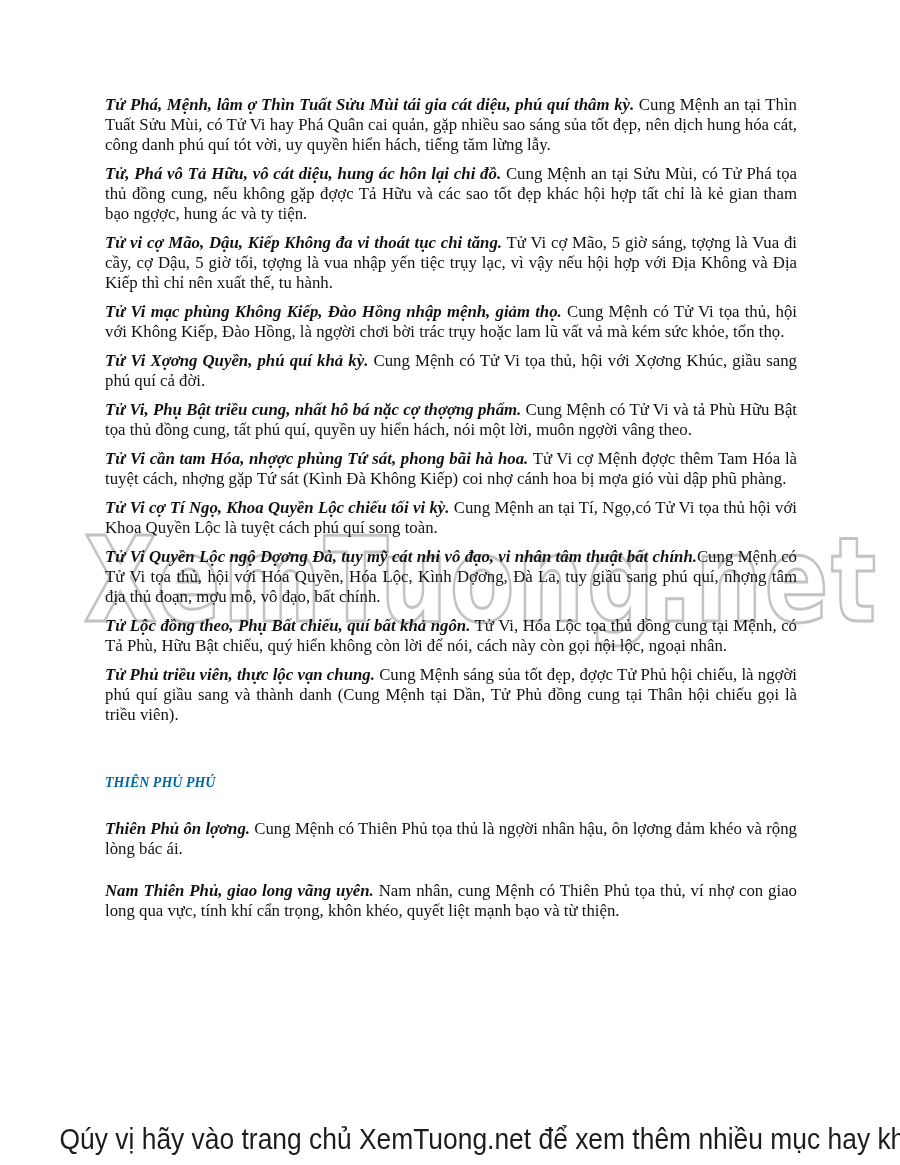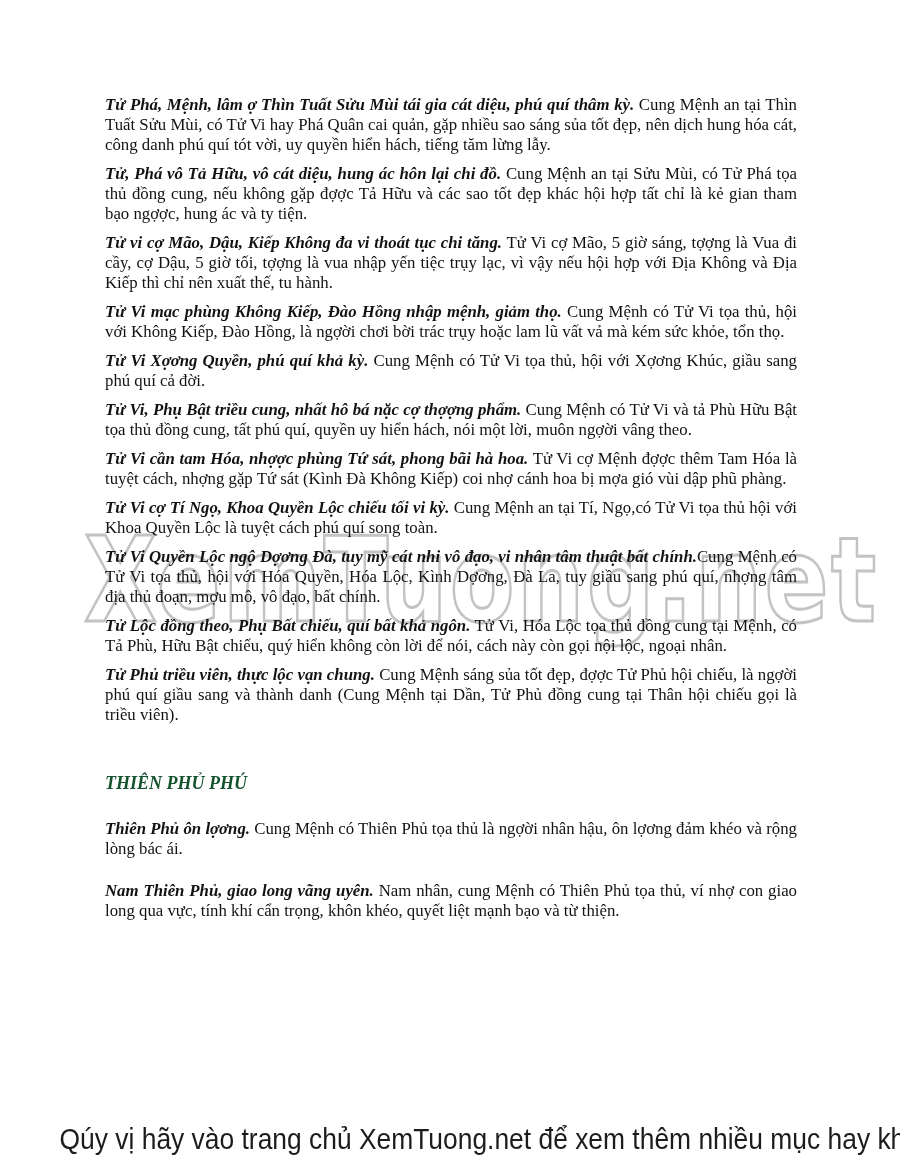--- a/index.html
+++ b/index.html
@@ -23,22 +23,22 @@
   }
   p.para{
     margin:0 0 9px 0;
     font-size:16.8px;line-height:20px;
     text-align:justify;color:#121212;
   }
   p.para.spaced{margin-bottom:22px}
   .lead{font-weight:bold;font-style:italic}
   .section-heading{
     margin:48px 0 26px 0;
-    font-size:18px;line-height:20px;
-    font-weight:bold;font-style:italic;color:#14532d;
+    font-size:14px;line-height:20px;
+    font-weight:bold;font-style:italic;color:#0369a1;
   }
   .footer{
     position:absolute;left:0;top:1120px;width:900px;
     text-align:center;z-index:1;
   }
   .footer-inner{
     display:inline-block;
     font-family:"Liberation Sans",sans-serif;
     font-size:30px;line-height:38px;color:#1c1c1c;
     transform:scaleX(0.88);transform-origin:center;

